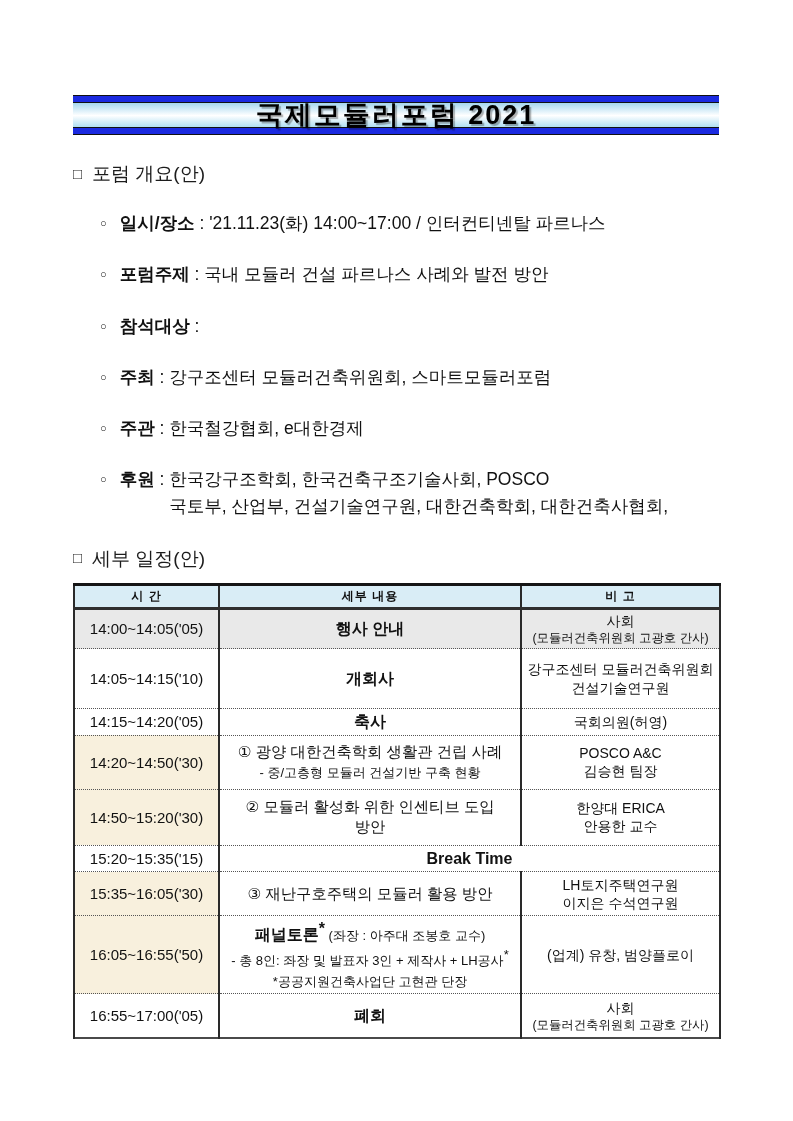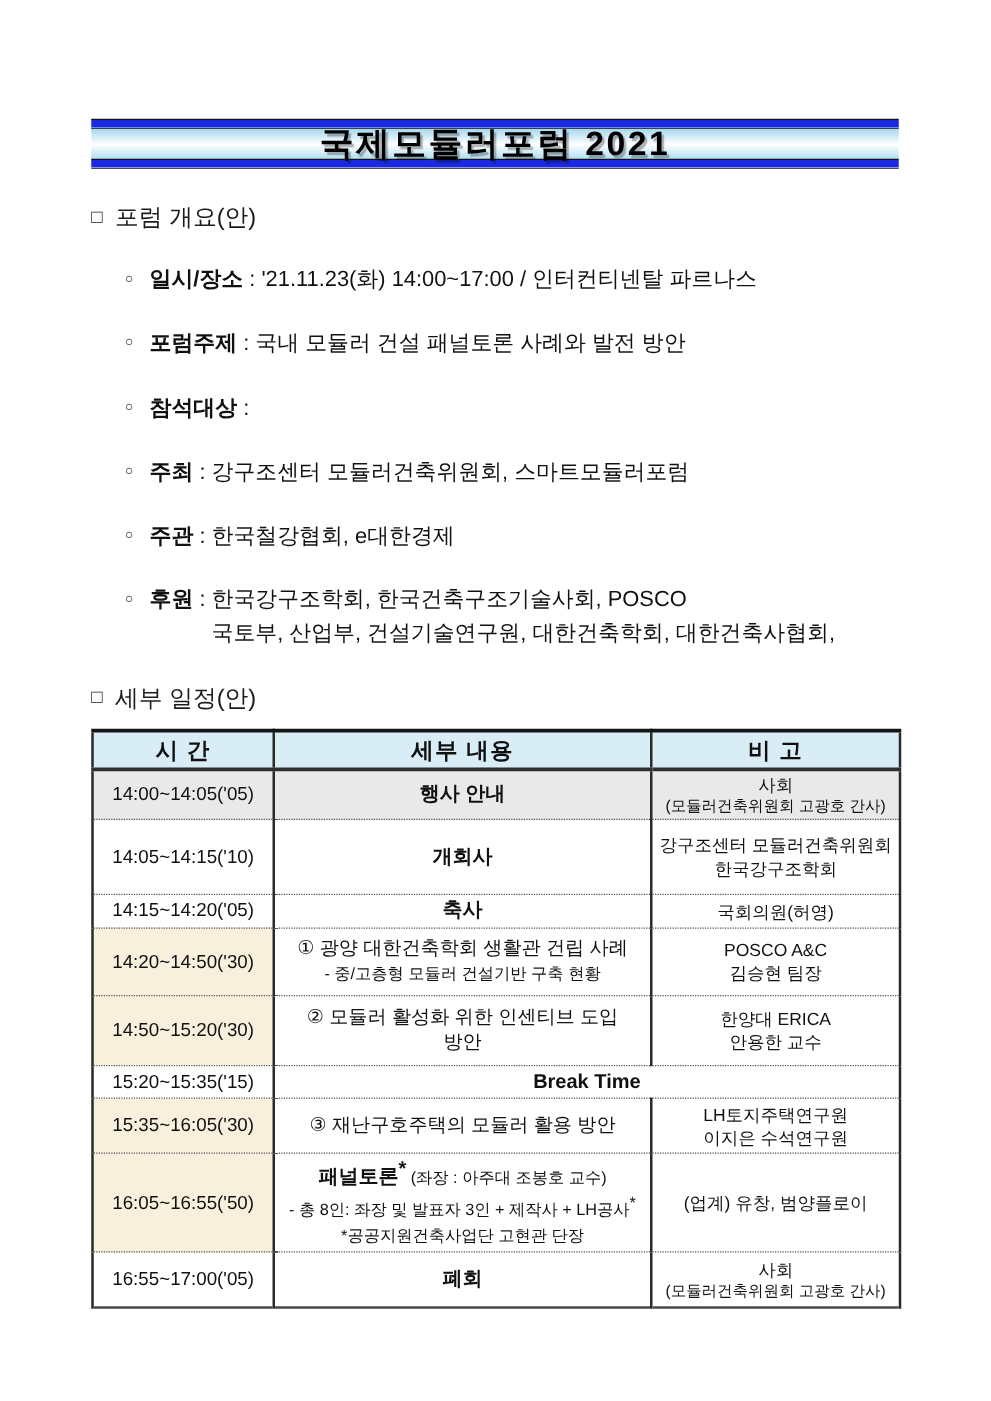--- a/index.html
+++ b/index.html
@@ -30,21 +30,21 @@
   .ov-bullet{font-size:11px;margin-top:5px;margin-right:13px;flex:none;}
   .ov-text{display:flex;}
   .ov-label{font-weight:bold;white-space:nowrap;}
   .ov-sep{white-space:pre;}
   .ov-val{}
 
   
   table{border-collapse:collapse;width:646px;margin-top:11px;table-layout:fixed;
         border-top:3px solid #151515;border-bottom:2px solid #4a4a4a;}
   th,td{border-left:2px solid #2a2a2a;border-right:2px solid #2a2a2a;}
-  th{background:var(--header-bg);font-size:18px;font-weight:bold;padding:2px 0;
+  th{background:var(--header-bg);font-size:12px;font-weight:bold;padding:2px 0;
      border-bottom:3px solid #2f2f2f;letter-spacing:1px;}
   td{border-top:1px dotted #555;text-align:center;vertical-align:middle;padding:2px 3px;}
   td.gray{background:var(--gray-bg);}
   td.cream{background:var(--cream-bg);}
   .cell-time{font-size:15px;}
   .c-line{font-size:15.3px;line-height:1.35;}
   .c-line .b{font-weight:bold;font-size:16px;}
   .c-line .small{font-size:13px;}
   .sup{vertical-align:super;font-size:9px;}
   .r-line{font-size:14px;line-height:1.3;white-space:nowrap;}
@@ -75,21 +75,21 @@
               <div class="ov-line">'21.11.23(화) 14:00~17:00 / 인터컨티넨탈 파르나스</div>
             </div>
           </div>
         </div>
         <div class="ov-item">
           <span class="ov-bullet">○</span>
           <div class="ov-text">
             <span class="ov-label">포럼주제</span>
             <span class="ov-sep"> : </span>
             <div class="ov-val">
-              <div class="ov-line">국내 모듈러 건설 패널토론 사례와 발전 방안</div>
+              <div class="ov-line">국내 모듈러 건설 파르나스 사례와 발전 방안</div>
             </div>
           </div>
         </div>
         <div class="ov-item">
           <span class="ov-bullet">○</span>
           <div class="ov-text">
             <span class="ov-label">참석대상</span>
             <span class="ov-sep"> : </span>
           </div>
         </div>
@@ -155,21 +155,21 @@
               <div class="r-line small">(모듈러건축위원회 고광호 간사)</div>
             </td>
           </tr>
           <tr>
             <td class="cell-time" style="height: 60px;">14:05~14:15('10)</td>
             <td class="cell-content">
               <div class="c-line"><span class="b ">개회사</span></div>
             </td>
             <td class="cell-remark">
               <div class="r-line">강구조센터 모듈러건축위원회</div>
-              <div class="r-line">한국강구조학회</div>
+              <div class="r-line">건설기술연구원</div>
             </td>
           </tr>
           <tr>
             <td class="cell-time" style="height: 24px;">14:15~14:20('05)</td>
             <td class="cell-content">
               <div class="c-line"><span class="b ">축사</span></div>
             </td>
             <td class="cell-remark">
               <div class="r-line">국회의원(허영)</div>
             </td>

